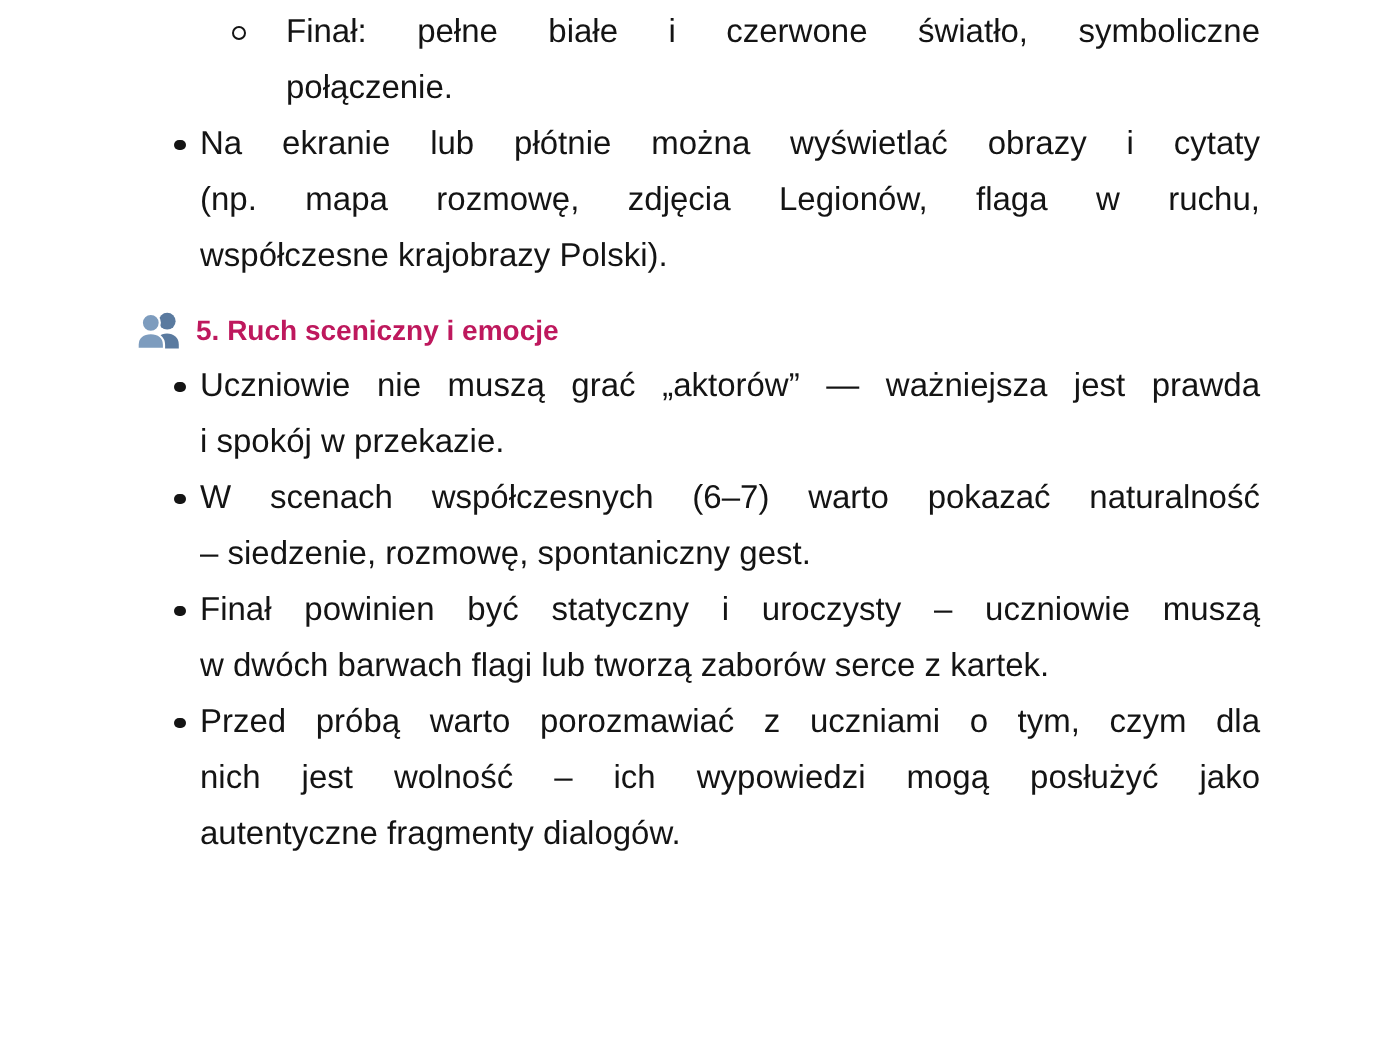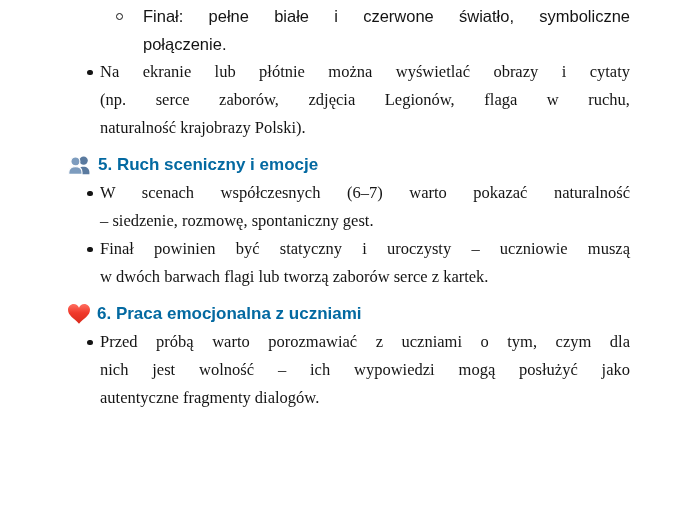--- a/index.html
+++ b/index.html
@@ -9,100 +9,89 @@
     overflow:hidden;
     background:#ffffff;
     color:#141414;
     font-family:"Liberation Sans", sans-serif;
     font-size:16.5px;
     line-height:28px;
     box-sizing:border-box;
     padding:2px 70px 0 68px;
   }
   ul{list-style:none;margin:0;padding:0;}
-  .blist > li{position:relative;padding-left:32px;font-family:Liberation Serif, serif;}
+  .blist > li{position:relative;padding-left:32px;}
   .blist > li::before{
     content:"";position:absolute;left:19px;top:11.5px;
     width:5.5px;height:5.5px;border-radius:50%;background:#141414;
   }
   .sublist > li{position:relative;padding-left:75px;}
   .sublist > li::before{
     content:"";position:absolute;left:48px;top:11px;
     width:7px;height:7px;border-radius:50%;
     border:1.3px solid #141414;background:transparent;box-sizing:border-box;
   }
   .jline{text-align:justify;text-align-last:justify;}
   .jline-last{text-align:left;text-align-last:left;}
   h3.heading{
     display:flex;align-items:center;gap:7px;
     margin:9px 0 0 0;
-    font-size:17px;font-weight:700;line-height:28px;height:28px;
-    color:#0369a1;
+    font-size:14px;font-weight:700;line-height:28px;height:28px;
+    color:#be185d;
   }
   h3.heading .emoji{display:inline-flex;flex:0 0 auto;}
   .h6gap{margin-top:23px;}
 </style>
 </head>
 <body>
 
 <div class="page">
 
   <ul class="sublist">
     <li>
         <div class="jline">Finał: pełne białe i czerwone światło, symboliczne</div>
         <div class="jline jline-last">połączenie.</div>
       </li>
   </ul>
 
   <ul class="blist">
     <li>
         <div class="jline">Na ekranie lub płótnie można wyświetlać obrazy i cytaty</div>
-        <div class="jline">(np. serce zaborów, zdjęcia Legionów, flaga w ruchu,</div>
-        <div class="jline jline-last">naturalność krajobrazy Polski).</div>
+        <div class="jline">(np. mapa rozmowę, zdjęcia Legionów, flaga w ruchu,</div>
+        <div class="jline jline-last">współczesne krajobrazy Polski).</div>
       </li>
   </ul>
 
   <h3 class="heading">
     <span class="emoji">
       <svg width="23" height="20" viewBox="0 0 23 20" aria-hidden="true">
         <circle cx="15.6" cy="5.6" r="4.2" fill="#5a7a9f"></circle>
         <path d="M9.6 19.2 v-1.9 c0-3.5 2.6-5.5 5.9-5.5 3.3 0 5.9 2 5.9 5.5 v1.9 z" fill="#5a7a9f"></path>
         <circle cx="7.4" cy="6.4" r="4.5" fill="#7d9cbe" stroke="#ffffff" stroke-width="1.1"></circle>
         <path d="M0.8 19.4 v-2 c0-3.7 2.8-5.8 6.6-5.8 3.8 0 6.6 2.1 6.6 5.8 v2 z" fill="#7d9cbe" stroke="#ffffff" stroke-width="1.1"></path>
       </svg>
     </span>
     <span>5. Ruch sceniczny i emocje</span>
   </h3>
 
   <ul class="blist">
     <li>
+        <div class="jline">Uczniowie nie muszą grać „aktorów” — ważniejsza jest prawda</div>
+        <div class="jline jline-last">i spokój w przekazie.</div>
+      </li>
+    <li>
         <div class="jline">W scenach współczesnych (6–7) warto pokazać naturalność</div>
         <div class="jline jline-last">– siedzenie, rozmowę, spontaniczny gest.</div>
       </li>
     <li>
         <div class="jline">Finał powinien być statyczny i uroczysty – uczniowie muszą</div>
         <div class="jline jline-last">w dwóch barwach flagi lub tworzą zaborów serce z kartek.</div>
       </li>
   </ul>
 
-  <h3 class="heading h6gap">
-    <span class="emoji">
-      <svg width="22" height="20" viewBox="0 0 32 29" aria-hidden="true">
-        <defs>
-          <linearGradient id="hg" x1="0" y1="0" x2="0" y2="1">
-            <stop offset="0" stop-color="#ff6f61"></stop>
-            <stop offset="0.45" stop-color="#f0392b"></stop>
-            <stop offset="1" stop-color="#d92a1c"></stop>
-          </linearGradient>
-        </defs>
-        <path d="M23.6 0 C20.2 0 17.3 2.2 16 5.3 C14.7 2.2 11.8 0 8.4 0 C3.8 0 0 3.8 0 8.4 C0 17 9.2 20.9 16 28.6 C22.8 20.9 32 17 32 8.4 C32 3.8 28.2 0 23.6 0 Z" fill="url(#hg)"></path>
-      </svg>
-    </span>
-    <span>6. Praca emocjonalna z uczniami</span>
-  </h3>
 
   <ul class="blist">
     <li>
         <div class="jline">Przed próbą warto porozmawiać z uczniami o tym, czym dla</div>
         <div class="jline">nich jest wolność – ich wypowiedzi mogą posłużyć jako</div>
         <div class="jline jline-last">autentyczne fragmenty dialogów.</div>
       </li>
   </ul>
 
 </div>

